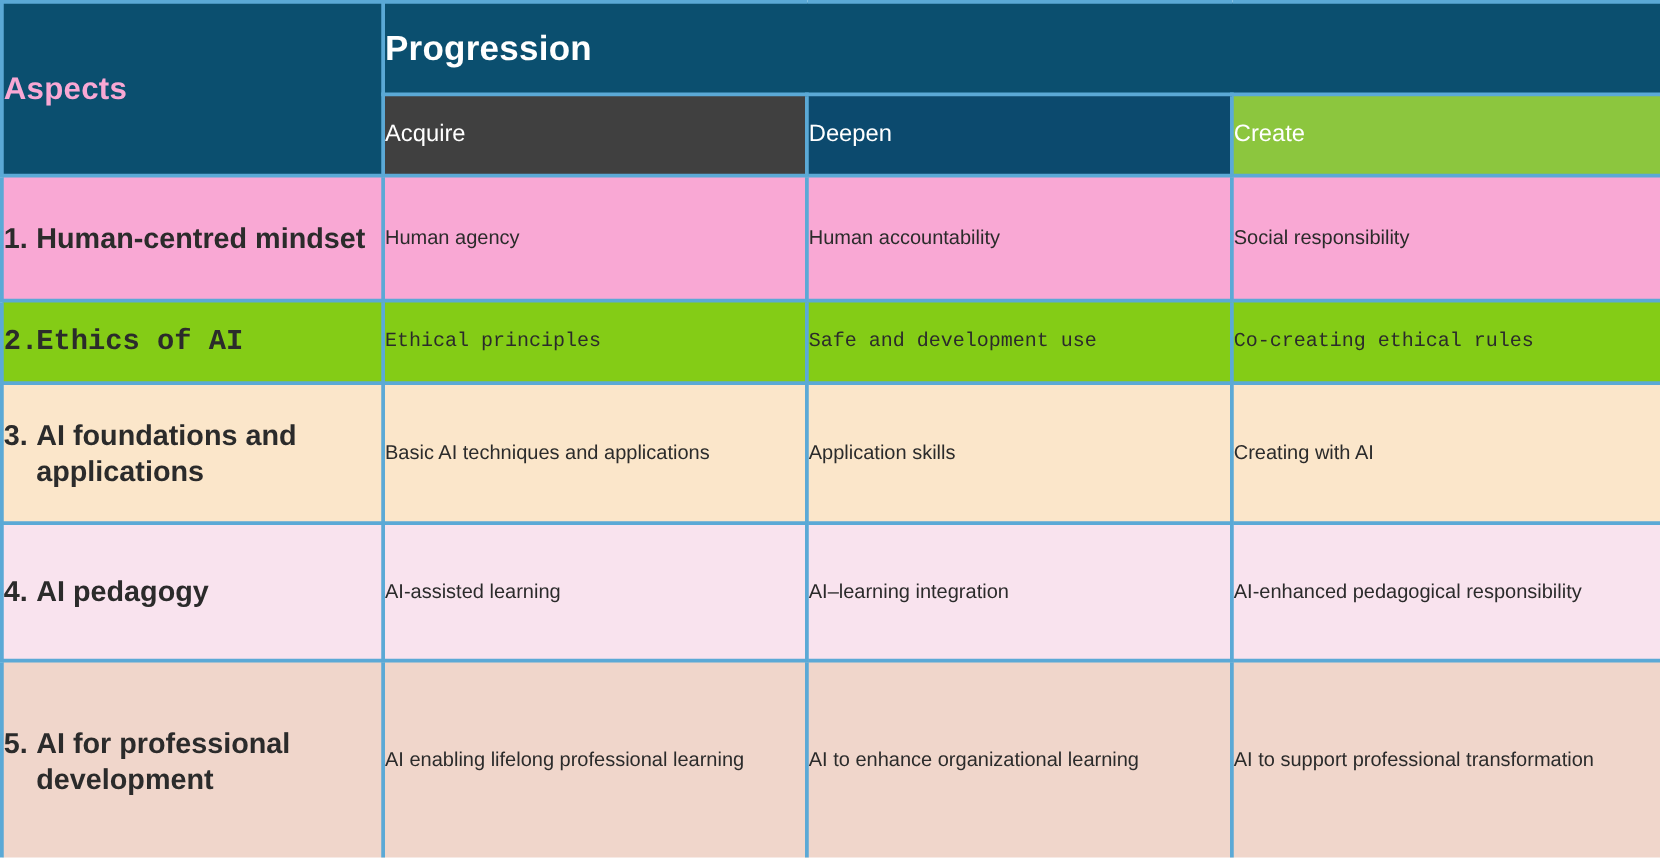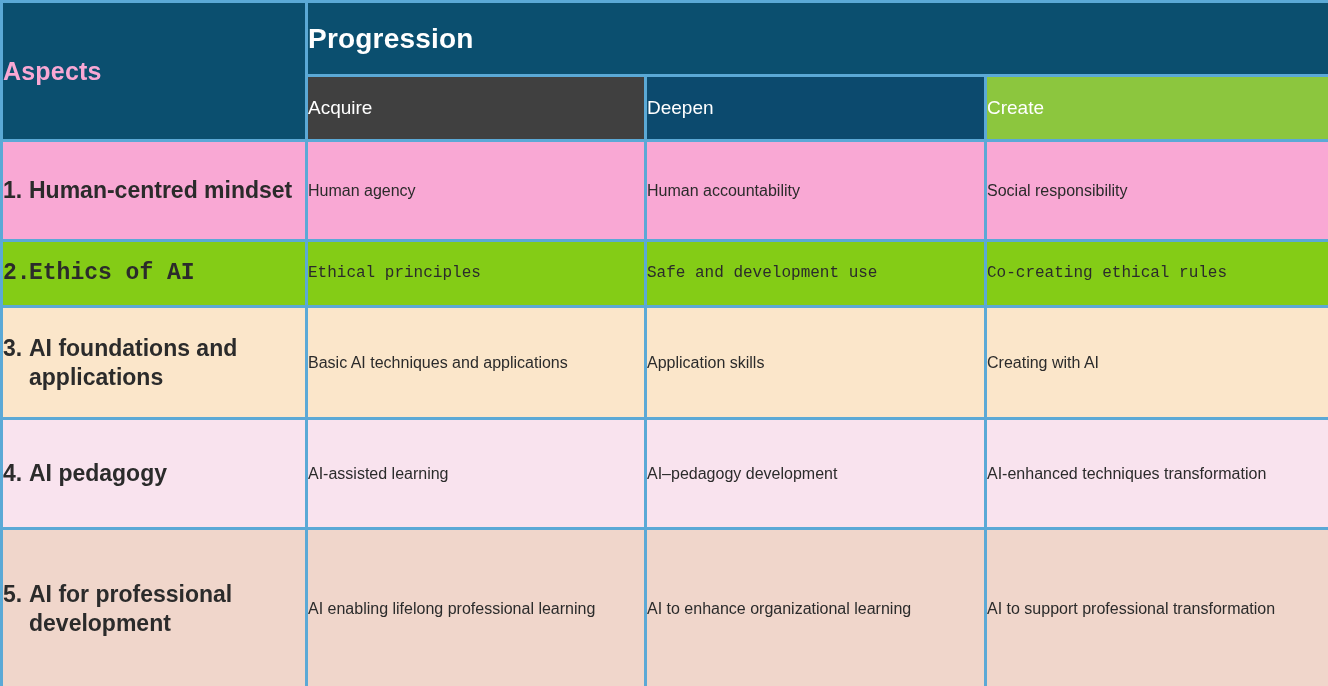--- a/index.html
+++ b/index.html
@@ -158,22 +158,22 @@
         <td class="val-cell">Basic AI techniques and applications</td>
         <td class="val-cell">Application skills</td>
         <td class="val-cell">Creating with AI</td>
       </tr>
 
       <tr class="row-4">
         <td class="aspect-cell">
           <span class="num">4.</span><span class="txt">AI pedagogy</span>
         </td>
         <td class="val-cell">AI-assisted learning</td>
-        <td class="val-cell">AI–pedagogy development</td>
-        <td class="val-cell">AI-enhanced techniques transformation</td>
+        <td class="val-cell">AI–learning integration</td>
+        <td class="val-cell">AI-enhanced pedagogical responsibility</td>
       </tr>
 
       <tr class="row-5">
         <td class="aspect-cell">
           <span class="num">5.</span><span class="txt">AI for professional development</span>
         </td>
         <td class="val-cell">AI enabling lifelong professional learning</td>
         <td class="val-cell">AI to enhance organizational learning</td>
         <td class="val-cell">AI to support professional transformation</td>
       </tr>

